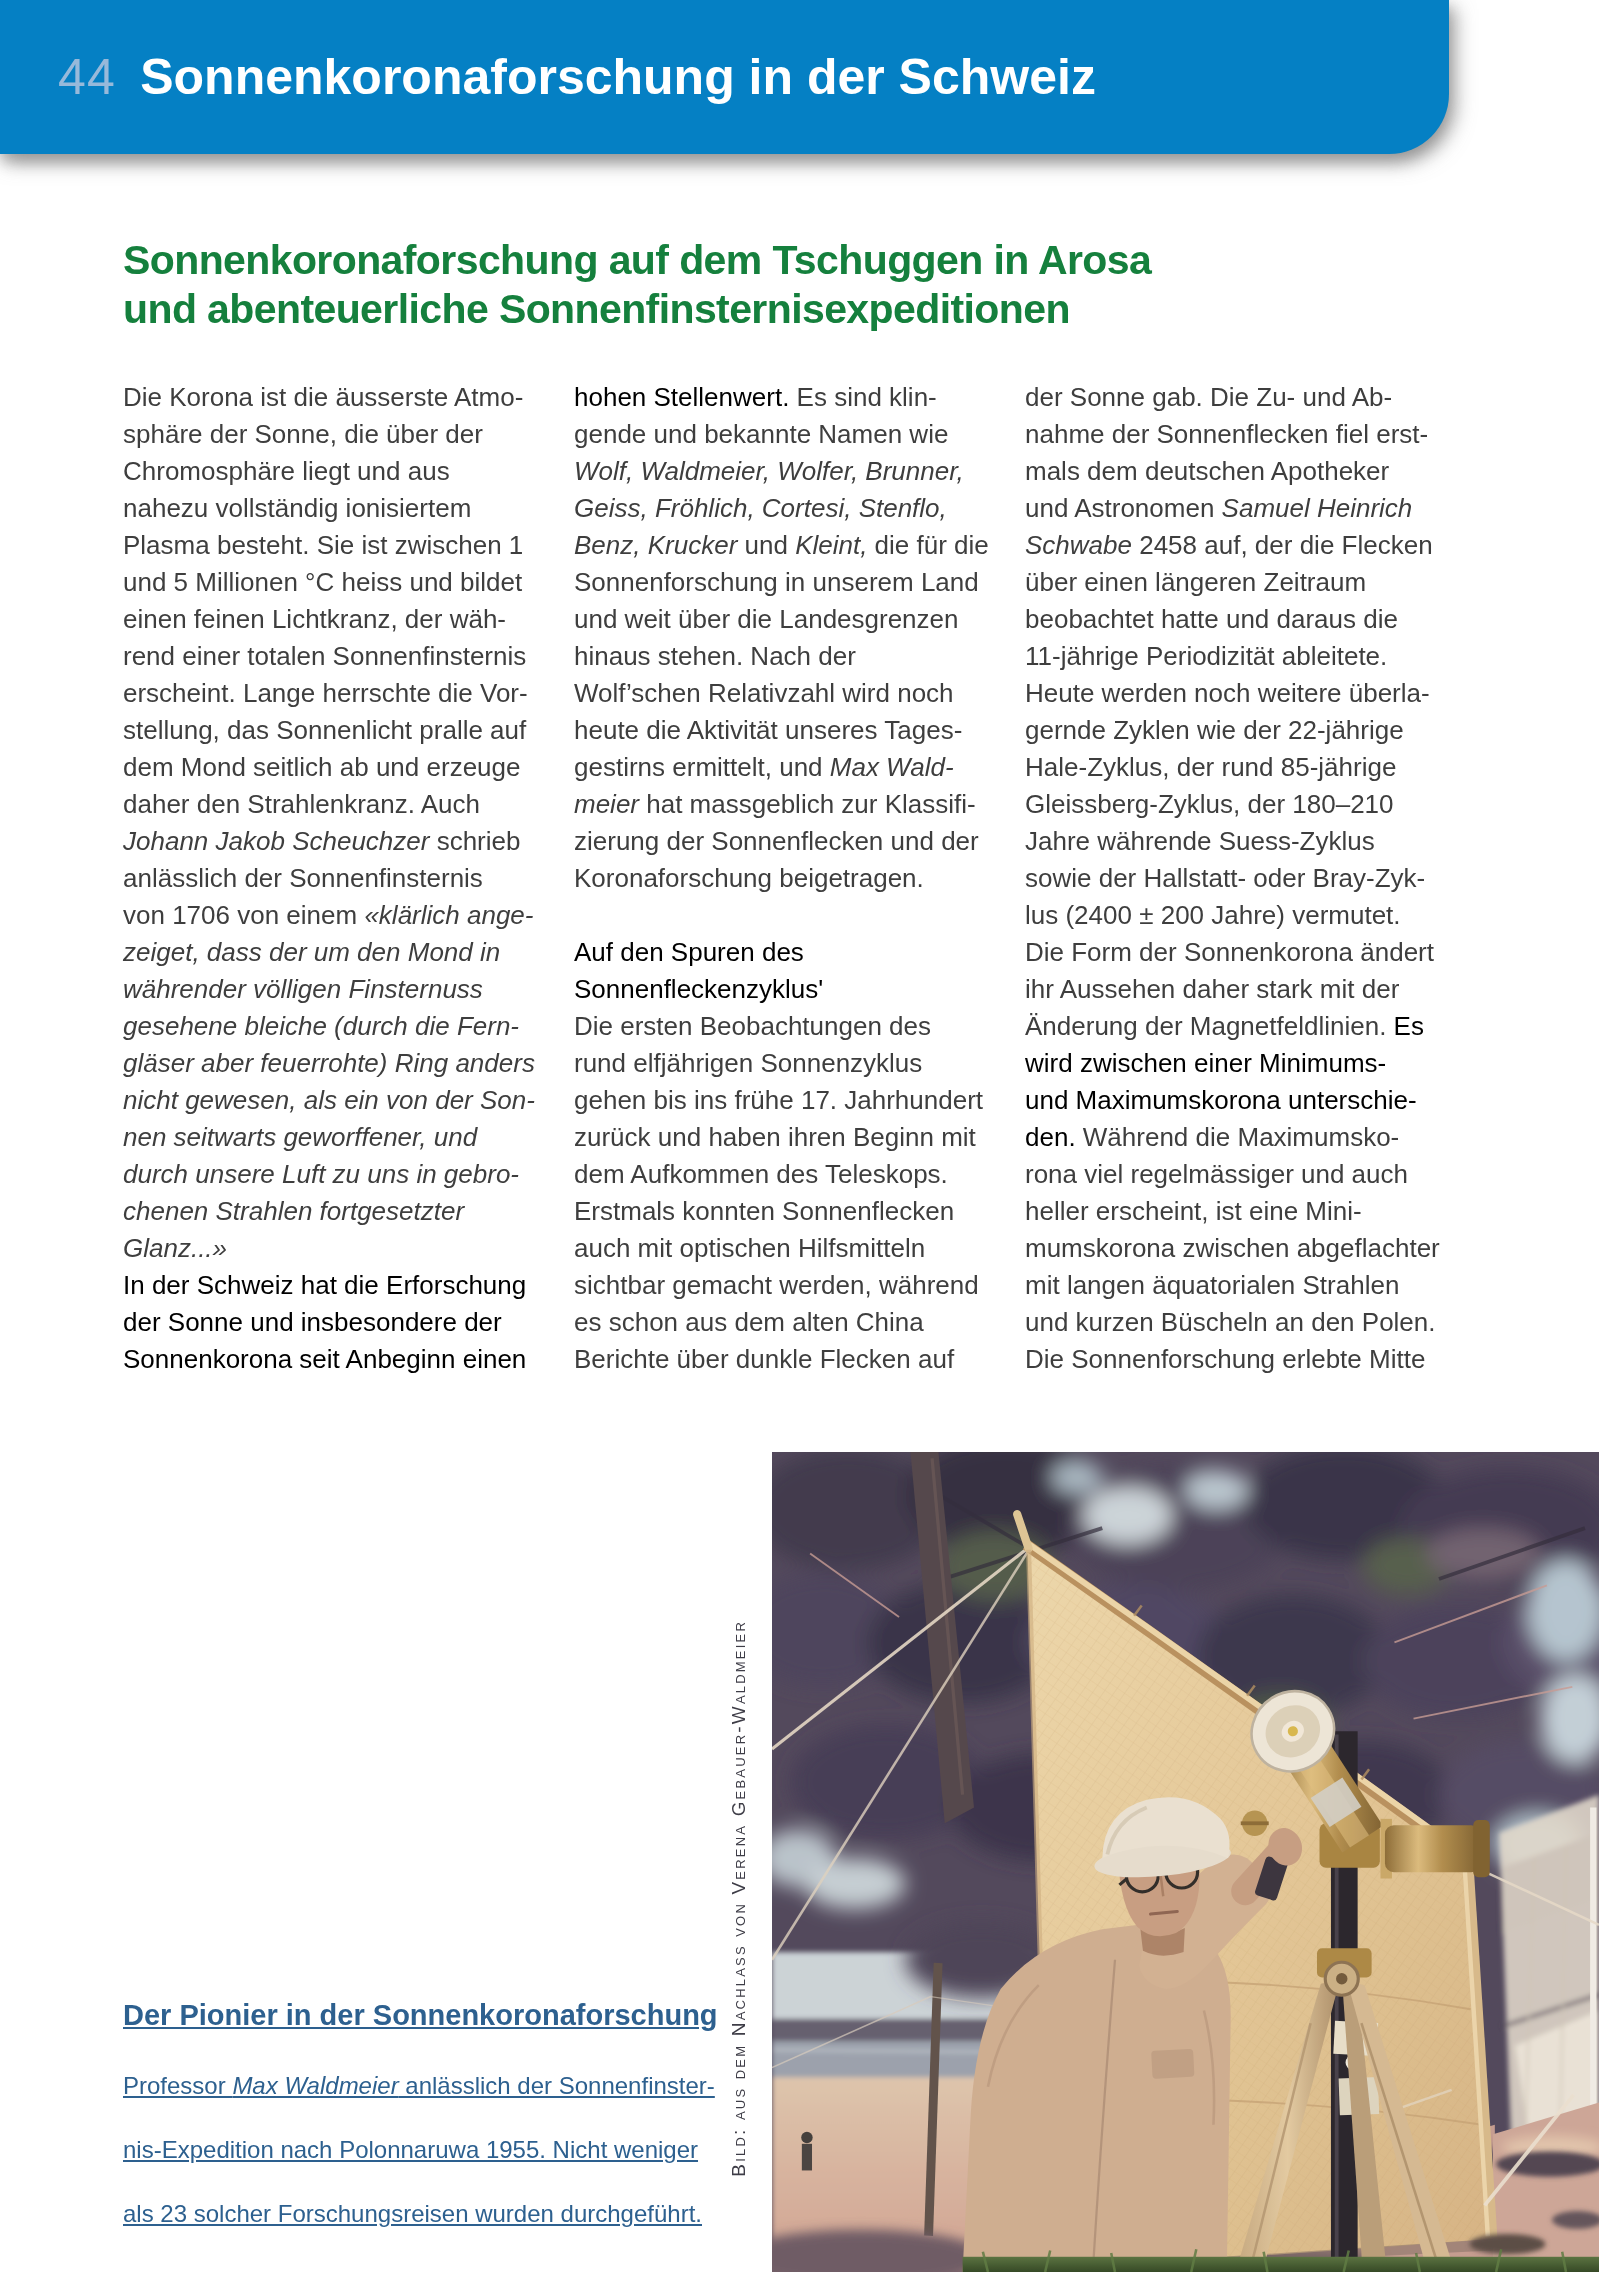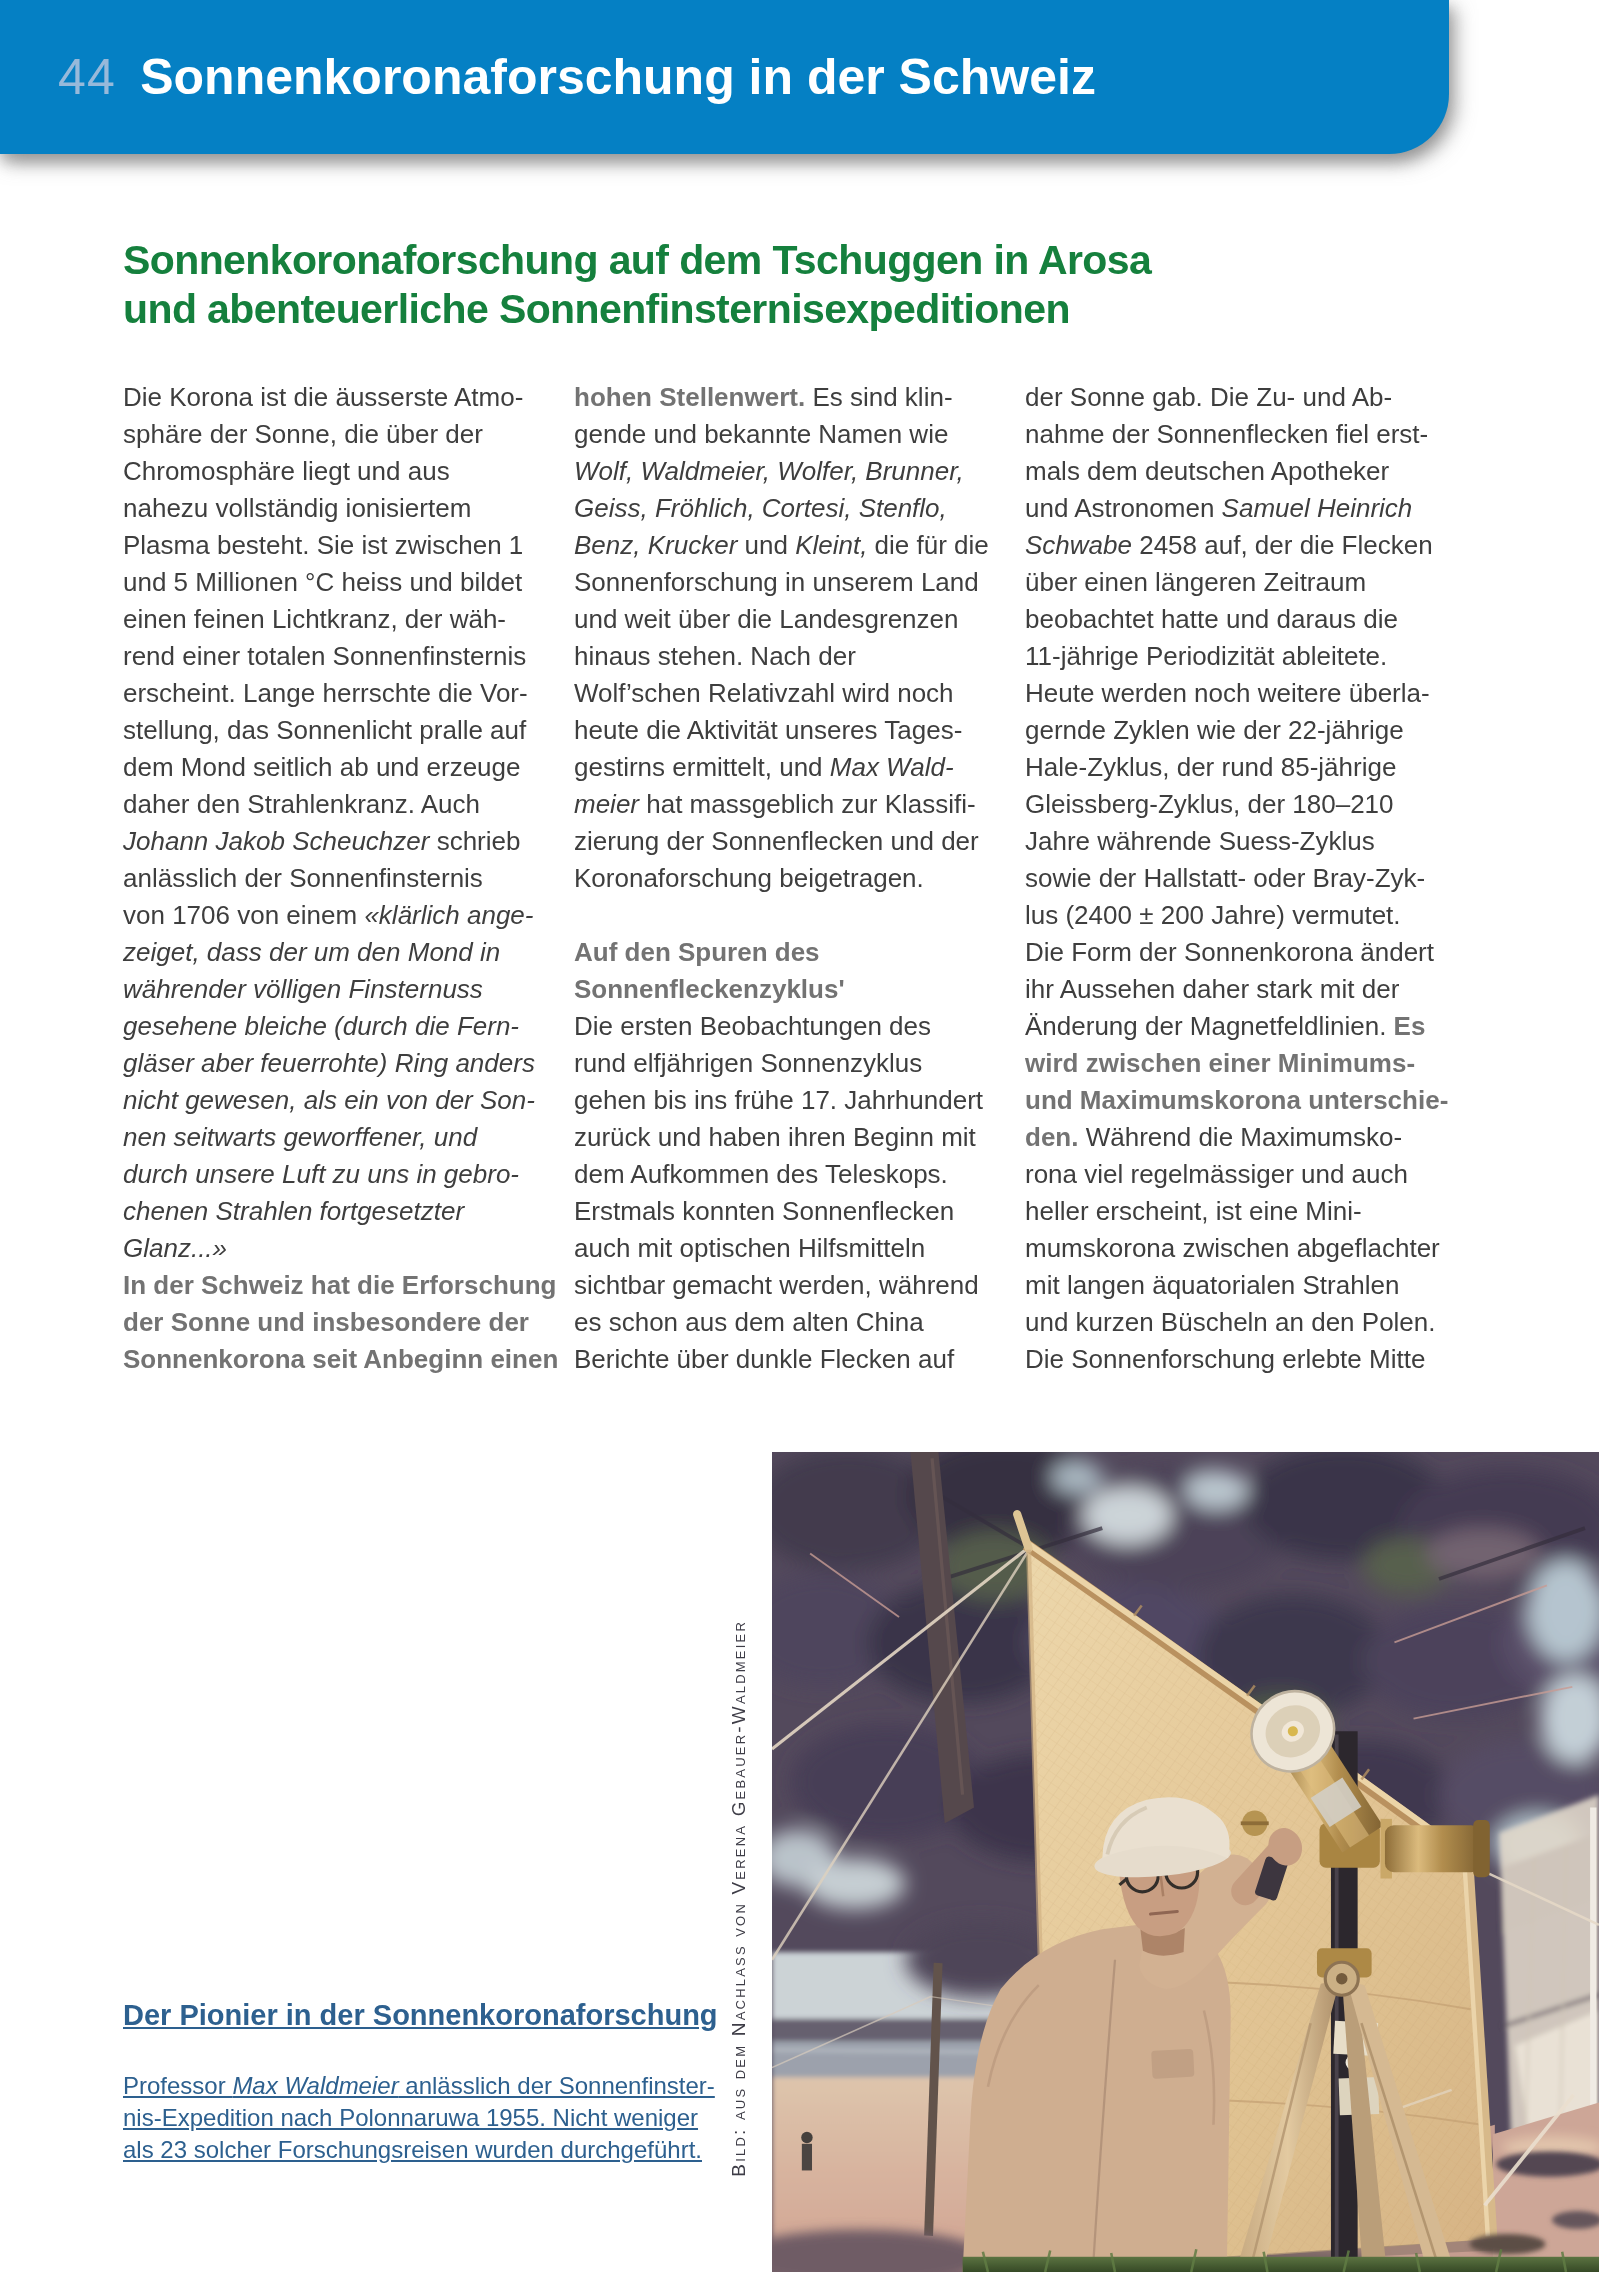--- a/index.html
+++ b/index.html
@@ -18,27 +18,27 @@
   .article-title{position:absolute;left:123px;top:236px;font-size:41px;font-weight:700;
       color:#15803d;line-height:49px;letter-spacing:-0.6px;white-space:nowrap;}
 
   
   .columns{position:absolute;left:123px;top:379px;width:1353px;height:997px;}
   .col{position:absolute;top:0;width:432px;}
   .c0{left:0;} .c1{left:451px;} .c2{left:902px;}
   .line{height:37px;line-height:37px;font-size:26px;color:#3e3e3e;white-space:nowrap;}
   .seg-n{font-style:normal;}
   .seg-i{font-style:italic;}
-  .seg-b{font-weight:700;color:#737373;}
+  .seg-b{font-weight:400;color:#000000;}
 
   
   .caption{position:absolute;left:123px;top:1999px;color:#2d608f;text-decoration:underline;}
   .caption-title{font-size:29px;font-weight:700;line-height:33px;white-space:nowrap;}
   .caption-body{margin-top:38px;}
-  .caption-line{font-size:24px;line-height:32px;white-space:nowrap;}
+  .caption-line{font-size:24px;line-height:32px;white-space:nowrap;margin-top:32px;}
 
   
   .credit{position:absolute;left:728px;bottom:96px;writing-mode:vertical-rl;
       transform:rotate(180deg);font-size:19px;letter-spacing:2.2px;color:#3e3d47;
       font-variant:small-caps;white-space:nowrap;}
 
   
   .photo{position:absolute;left:772px;top:1452px;width:827px;height:820px;
       overflow:hidden;background:#4c4459;}
   .photo svg{display:block;}

